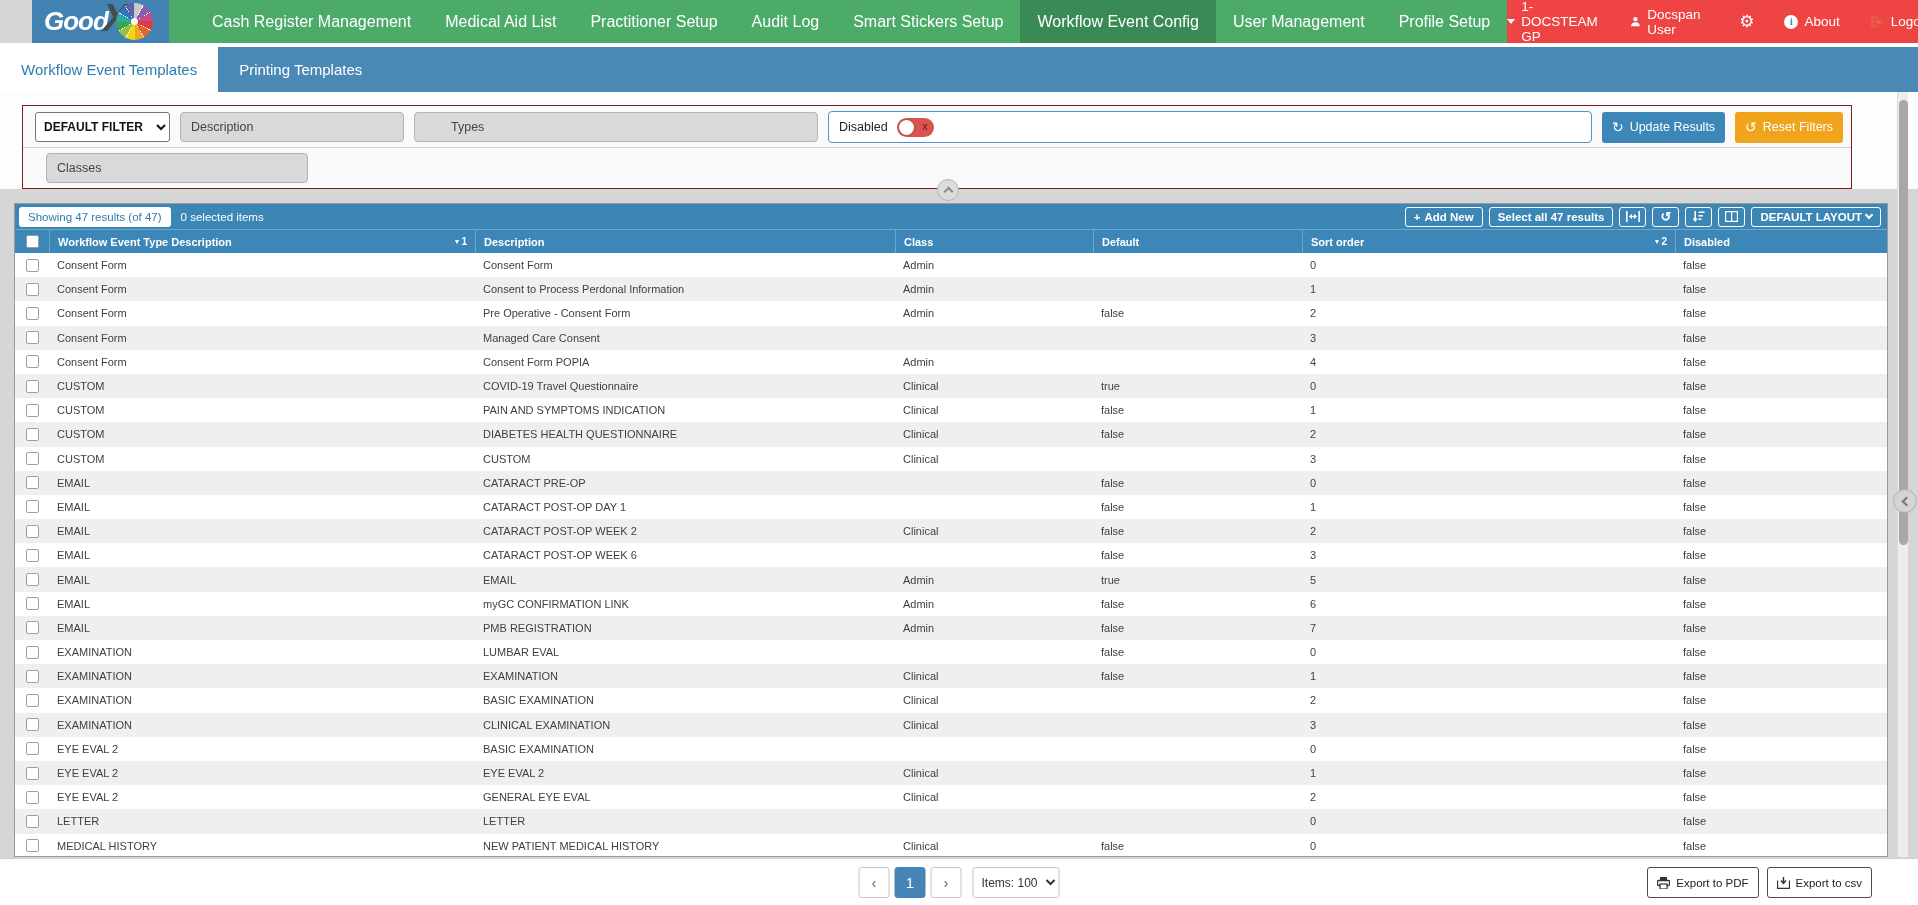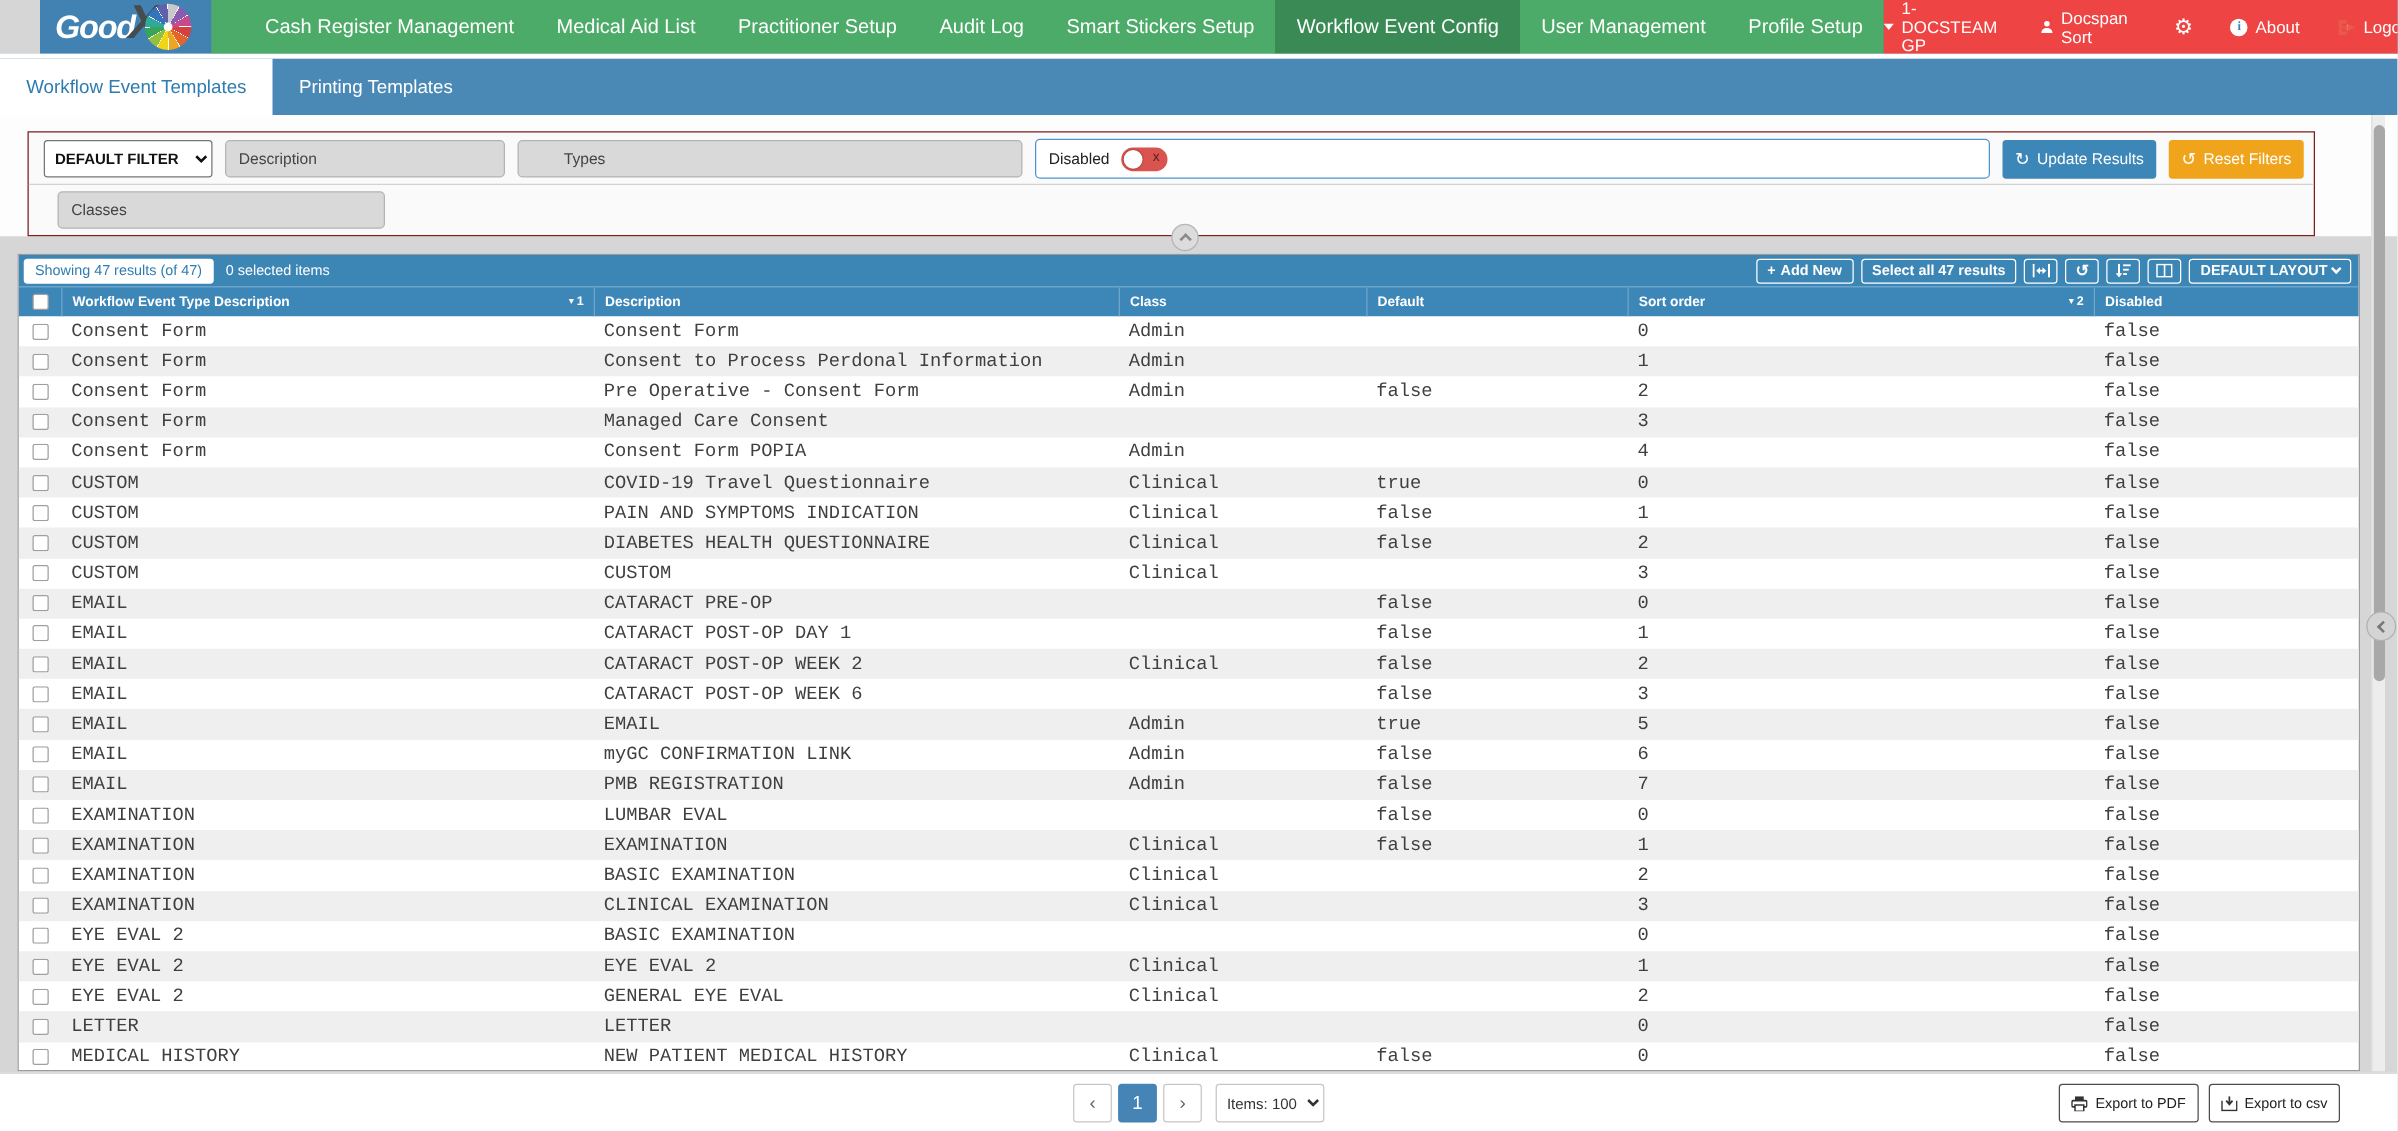--- a/index.html
+++ b/index.html
@@ -69,21 +69,21 @@
   .tb-icon-btn { width:27px; padding:0; justify-content:center; font-size:13px; }
   .tb-btn svg { display:block; }
   .chev-down-sm { width:6px; height:6px; border-left:2px solid #fff; border-bottom:2px solid #fff; transform:rotate(-45deg); margin-top:-3px; }
   .grid-row { display:grid; grid-template-columns:34px 426px 420px 198px 209px 373px 1fr; }
   #table-header { height:24px; background:#3d87b8; color:#fff; font-weight:bold; font-size:11px; align-items:center; border-top:1px solid #6ca6c9; }
   .th { height:100%; display:flex; align-items:center; padding:0 8px; border-left:1px solid #6ca6c9; cursor:pointer; overflow:hidden; white-space:nowrap; }
   .th-cb { justify-content:center; border-left:none; padding:0; }
   .sort-badge { margin-left:auto; display:flex; align-items:center; gap:1px; font-size:10px; }
   .sort-badge .tri { font-size:7px; }
   .cb { width:13px; height:13px; border:1px solid #9f9f9f; border-radius:2px; background:#fff; display:inline-block; cursor:pointer; }
-  .row { height:24.2px; align-items:center; font-size:15px; color:#3f3f3f; cursor:pointer;font-family:Liberation Mono, monospace; }
+  .row { height:24.2px; align-items:center; font-size:11px; color:#3f3f3f; cursor:pointer; }
   .row:nth-child(even) { background:#efefef; }
   .cell { padding:0 8px; overflow:hidden; white-space:nowrap; }
   .cell-cb { text-align:center; padding:0; display:flex; align-items:center; justify-content:center; }
   
   #footer { position:absolute; top:858px; left:0; width:1918px; height:47px; background:#fff; border-top:1px solid #cfcfcf; }
   .pager { position:absolute; left:50%; transform:translateX(-50%); top:8px; display:flex; align-items:center; gap:5px; }
   .pg-btn { width:31px; height:31px; border:1px solid #c6c6c6; border-radius:3px; background:#fff; color:#666; display:flex; align-items:center; justify-content:center; font-size:15px; cursor:pointer; }
   .pg-btn.active { background:#4584b4; border-color:#4584b4; color:#fff; }
   select.items-select { height:31px; border:1px solid #c6c6c6; border-radius:3px; font-size:12px; color:#333; padding:0 4px; margin-left:6px; background:#fff; font-family:"Liberation Sans",sans-serif; }
   .export-group { position:absolute; right:46px; top:8px; display:flex; gap:8px; }
@@ -116,21 +116,21 @@
   <div class="nav-right">
     <span class="nr-item">
       <span class="caret-down"></span>
       <span>1-DOCSTEAM GP</span>
     </span>
     <span class="nr-item">
       <svg width="15" height="15" viewBox="0 0 16 16">
           <circle cx="8" cy="4.5" r="3.2" fill="#fff"></circle>
           <path d="M1.5 15c0-3.6 2.9-5.8 6.5-5.8s6.5 2.2 6.5 5.8z" fill="#fff"></path>
         </svg>
-      <span>Docspan Sort</span>
+      <span>Docspan User</span>
     </span>
     <span class="nr-item gear-glyph">⚙</span>
     <span class="nr-item">
       <span class="info-circle">i</span>
       <span>About</span>
     </span>
     <span class="nr-item">
       <svg width="15" height="14" viewBox="0 0 16 15">
           <path d="M1 1h7v3H4v7h4v3H1z" fill="#e8594a"></path>
           <path d="M8 5l5 2.5L8 10V8H5V7h3z" fill="#fff" stroke="#e8594a" stroke-width="1"></path>

